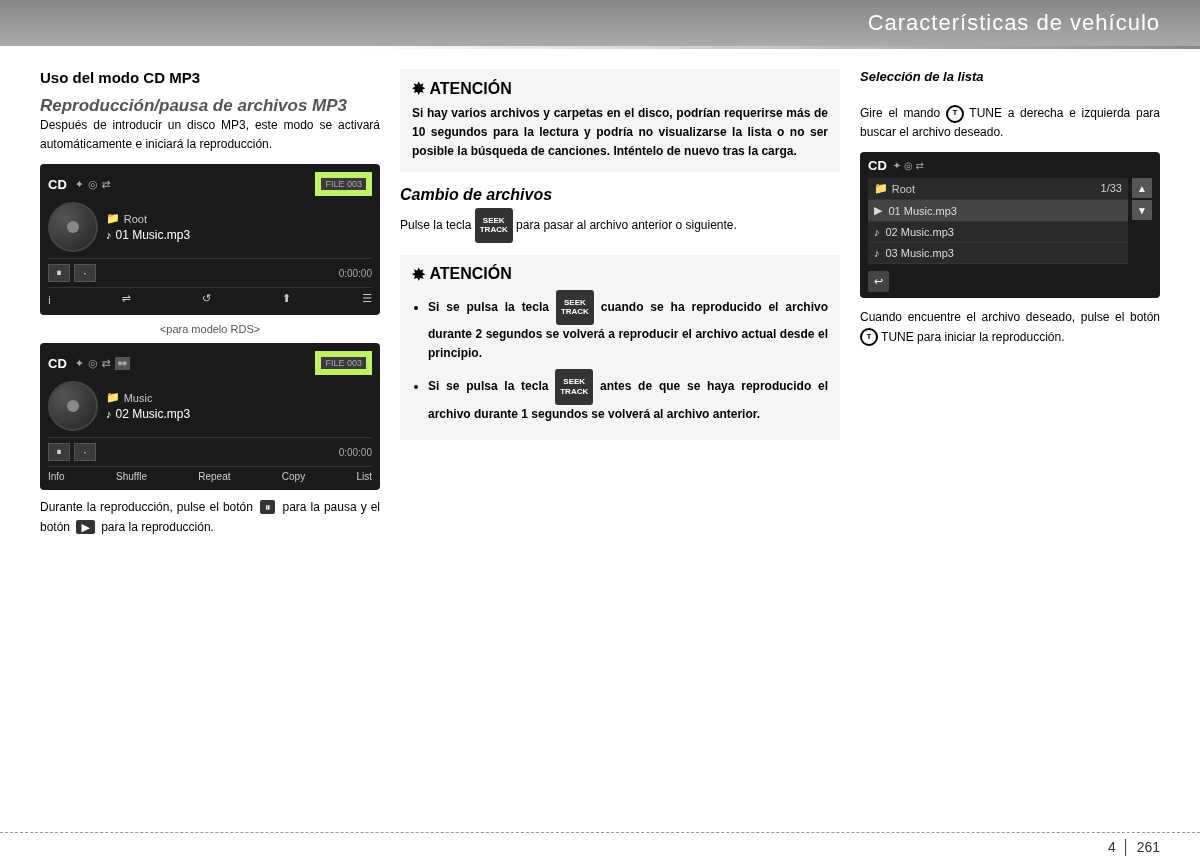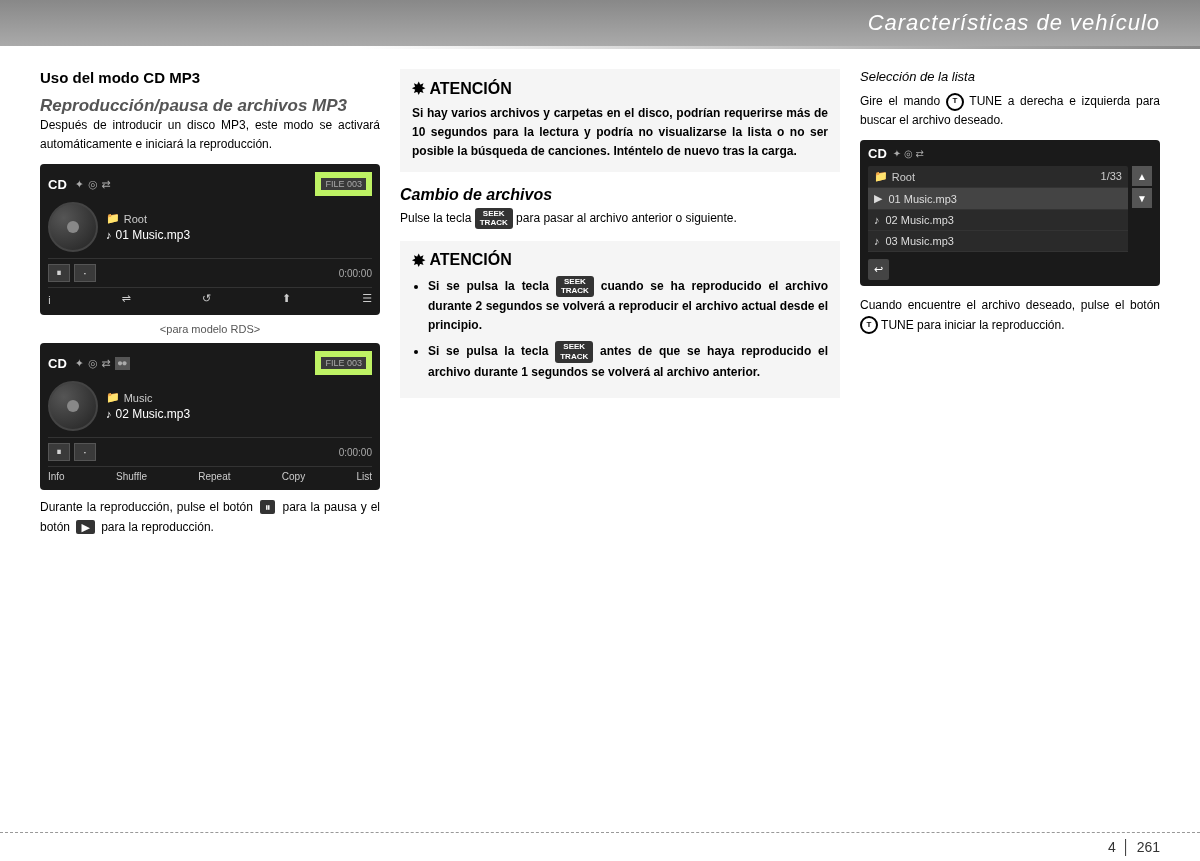--- a/index.html
+++ b/index.html
@@ -14,21 +14,20 @@
 
     
     .header {
       background: linear-gradient(to bottom, #888, #aaa);
       padding: 10px 40px 10px 0;
       text-align: right;
     }
     .header-title {
       color: #fff;
       font-size: 22px;
-      font-style: italic;
       font-weight: normal;
       letter-spacing: 1px;
     }
     .header-line {
       height: 3px;
       background: linear-gradient(to right, #fff 30%, #888 100%);
     }
 
     
     .main-content {
@@ -244,21 +243,21 @@
       line-height: 1.6;
       margin-bottom: 12px;
     }
 
     .seek-track-badge {
       display: inline-flex;
       flex-direction: column;
       background: #333;
       color: #fff;
       font-size: 8px;
-      padding: 1px 5px;
+      padding: 8px 5px;
       border-radius: 3px;
       line-height: 1.2;
       vertical-align: middle;
       font-weight: bold;
       text-align: center;
     }
 
     .bullet-list {
       list-style: disc;
       padding-left: 16px;
@@ -274,23 +273,23 @@
     }
 
     
     .right-col {
       width: 300px;
       flex-shrink: 0;
     }
 
     .seleccion-title {
       font-size: 13px;
-      font-weight: normal;
+      font-weight: bold;
       font-style: italic;
-      margin-bottom: 8px;
+      margin-bottom: 20px;
     }
 
     .seleccion-text {
       font-size: 12px;
       line-height: 1.6;
       margin-bottom: 10px;
       text-align: justify;
     }
 
     .tune-icon {

